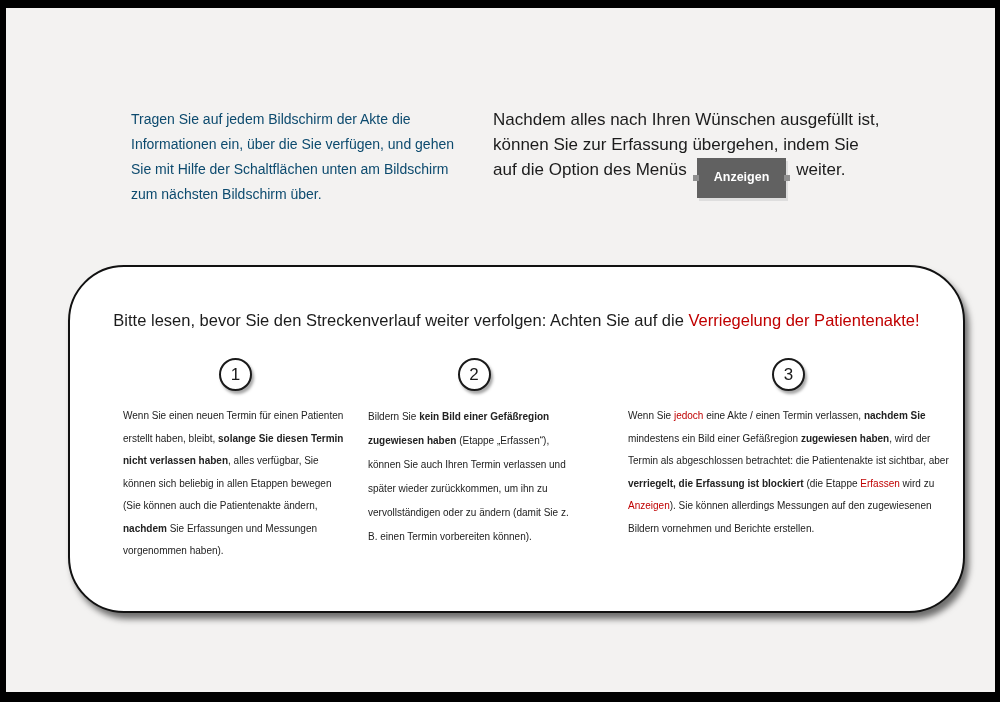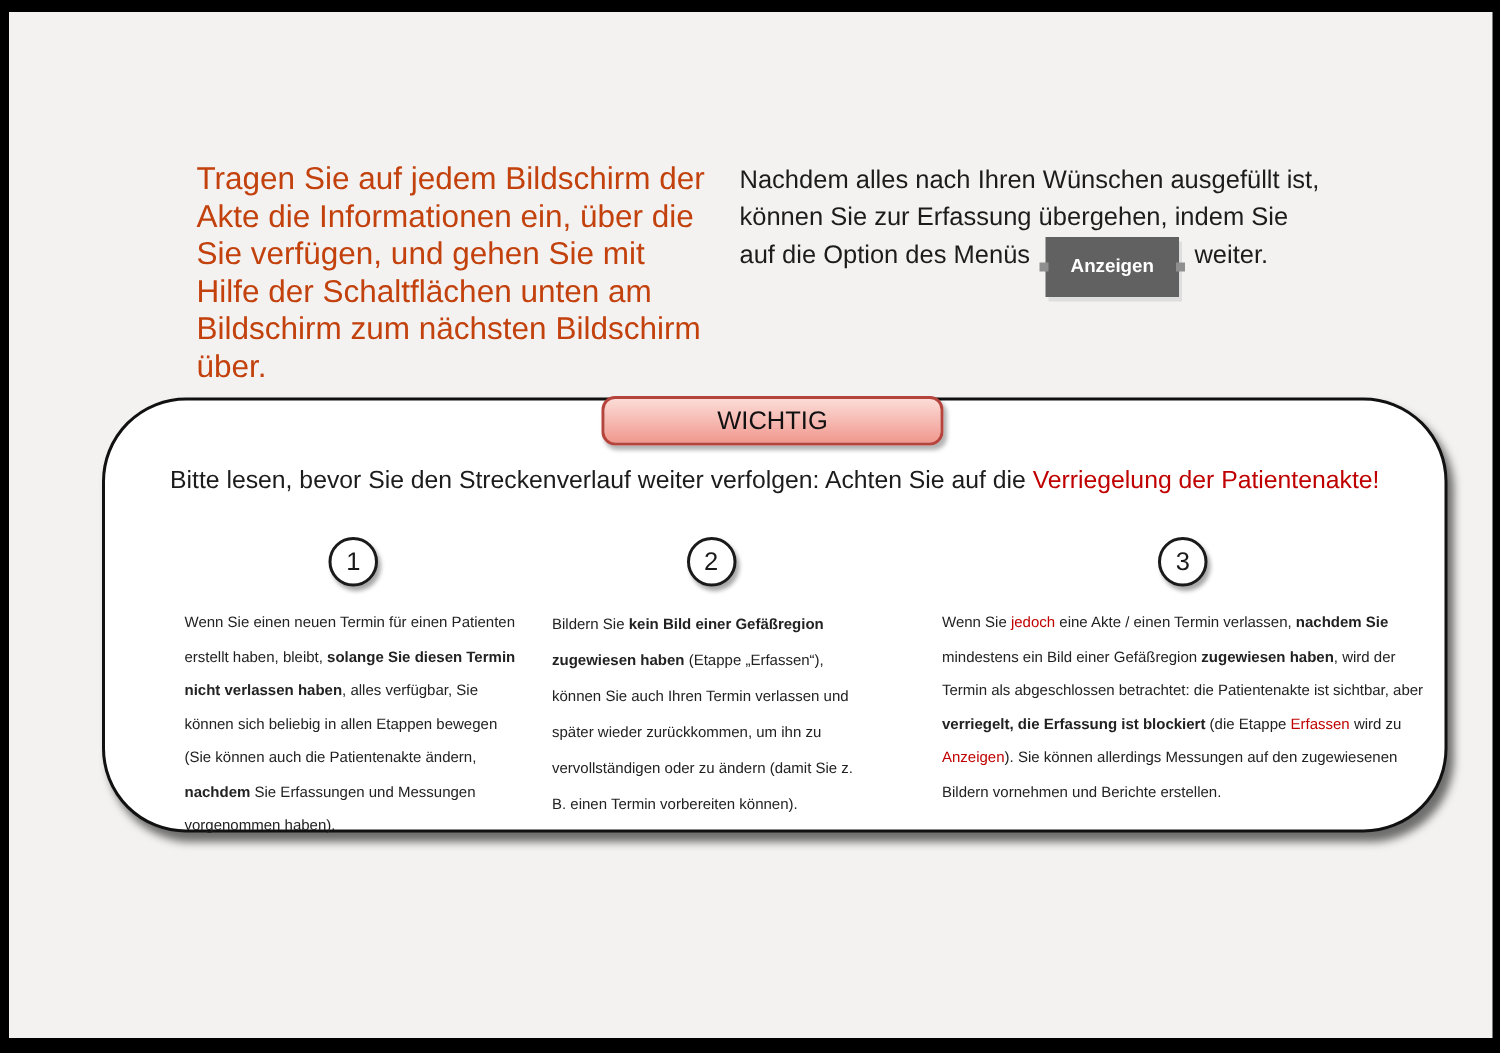--- a/index.html
+++ b/index.html
@@ -19,21 +19,21 @@
     position: absolute;
     left: 70px; top: 34px;
     font-size: 27px;
     font-weight: 700;
     color: #111;
     letter-spacing: 0.2px;
   }
   .intro-left {
     position: absolute;
     left: 125px; top: 99px; width: 345px;
-    font-size: 21px; line-height: 25px; color: #c2410c;
+    font-size: 14px; line-height: 25px; color: #0c4a6e;
   }
   .intro-right {
     position: absolute;
     left: 487px; top: 99px; width: 392px;
     font-size: 17px; line-height: 25px; color: #1c1c1c;
   }
   .menu-btn {
     display: inline-block;
     position: relative;
     background: #616161;
@@ -51,21 +51,21 @@
     width: 6px; height: 6px;
     background: #8f8f8f;
     top: 50%;
     margin-top: -3px;
   }
   .menu-btn::before { left: -4px; }
   .menu-btn::after { right: -4px; }
   .important-box {
     position: absolute;
     left: 62px; top: 257px;
-    width: 897px; height: 290px;
+    width: 897px; height: 348px;
     background: #ffffff;
     border: 2px solid #111;
     border-radius: 56px;
     box-shadow: 4px 6px 6px rgba(0,0,0,0.55);
   }
   .wichtig-badge {
     position: absolute;
     left: 395px; top: 256px;
     width: 228px; height: 33px;
     background: linear-gradient(#fcdcd7, #f0988e);
@@ -115,21 +115,20 @@
 </style>
 </head>
 <body>
 
 <div class="page">
 
   <p class="intro-left">Tragen Sie auf jedem Bildschirm der Akte die Informationen ein, über die Sie verfügen, und gehen Sie mit Hilfe der Schaltflächen unten am Bildschirm zum nächsten Bildschirm über.</p>
 
   <p class="intro-right"><span>Nachdem alles nach Ihren Wünschen ausgefüllt ist, können Sie zur Erfassung übergehen, indem Sie auf die Option des Menüs</span><span class="menu-btn">Anzeigen</span><span>weiter.</span></p>
 
-  <div class="wichtig-badge">WICHTIG</div>
 
   <div class="important-box">
     <div class="notice"><span>Bitte lesen, bevor Sie den Streckenverlauf weiter verfolgen: Achten Sie auf die </span><span style="color: rgb(192, 0, 0);">Verriegelung der Patientenakte!</span></div>
 
     <div class="cols">
       <div class="col col-1">
         <div class="circle">1</div>
         <div class="col-text"><span>Wenn Sie einen neuen Termin für einen Patienten erstellt haben, bleibt, </span><span style="font-weight: 700;">solange Sie diesen Termin nicht verlassen haben</span><span>, alles verfügbar, Sie können sich beliebig in allen Etappen bewegen (Sie können auch die Patientenakte ändern, </span><span style="font-weight: 700;">nachdem</span><span> Sie Erfassungen und Messungen vorgenommen haben).</span></div>
       </div>
       <div class="col col-2">

